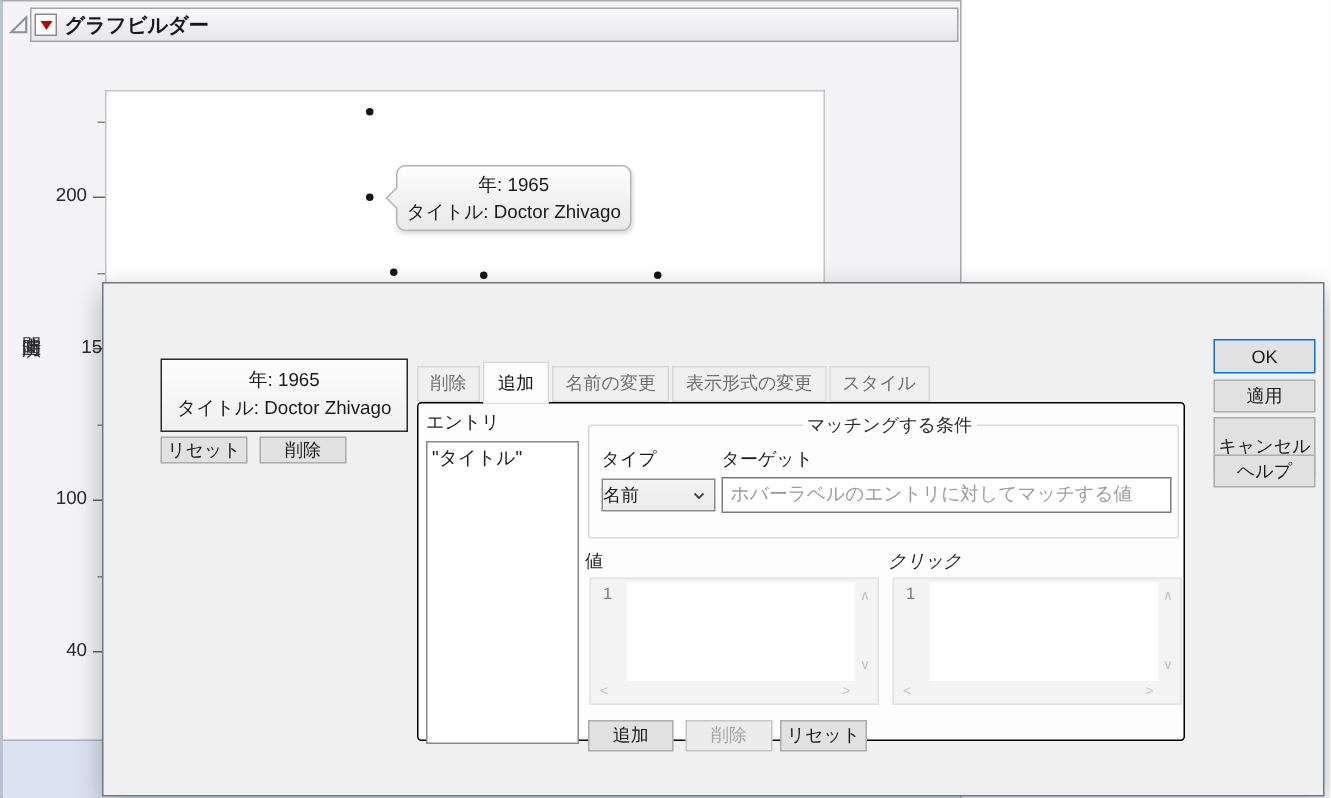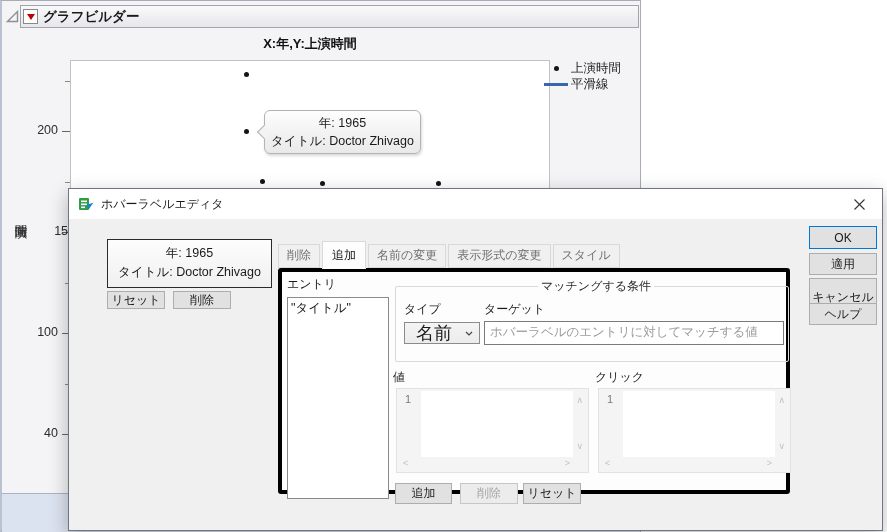--- a/index.html
+++ b/index.html
@@ -37,28 +37,28 @@
   .dlg-title{font-size:12px;color:#1a1a1a;margin-left:7px;}
   .dlg-close{position:absolute;right:0;top:0;width:45px;height:30px;display:flex;align-items:center;justify-content:center;cursor:pointer;}
   .preview-box{position:absolute;left:38px;top:50px;width:165px;height:49px;background:linear-gradient(#fdfdfd,#f0f0f0);border:1px solid #2a2a2a;text-align:center;padding-top:4px;}
   .preview-box div{font-size:12.5px;color:#1a1a1a;line-height:19px;}
   .btn{position:absolute;background:#e1e1e1;border:1px solid #adadad;font-size:12px;color:#1a1a1a;padding:0;text-align:center;cursor:pointer;}
   .btn.default{border-color:#0078d7;}
   .btn:disabled{color:#a5a5a5;background:#ececec;border-color:#c6c6c6;}
   .tabs{position:absolute;left:209px;top:55px;height:24px;display:flex;align-items:flex-end;z-index:3;}
   .tab{font-size:12px;color:#6f6f6f;background:#f0f0f0;border:1px solid #d9d9d9;padding:2px 8px 3px 8px;margin-right:2px;cursor:pointer;white-space:nowrap;}
   .tab.active{color:#111;background:#fdfdfd;padding:5px 9px 4px 9px;border-bottom:1px solid #fdfdfd;margin-bottom:-1px;}
-  .tab-panel{position:absolute;left:209px;top:79px;width:512px;height:226px;background:#fdfdfd;border:4px solid #000000;border-radius:3px;}
+  .tab-panel{position:absolute;left:209px;top:79px;width:512px;height:226px;background:#fdfdfd;border:1px solid #000000;border-radius:3px;}
   .lbl{position:absolute;font-size:12px;color:#1a1a1a;white-space:nowrap;}
   .listbox{position:absolute;left:5px;top:25px;width:102px;height:202px;background:#fff;border:1px solid #8a8a8a;overflow:hidden;}
   .list-item{font-size:12.5px;color:#1a1a1a;padding:2px 3px;cursor:default;}
   .group{position:absolute;left:113px;top:6px;width:394px;height:84px;border:1px solid #d9d9d9;border-radius:2px;margin:0;padding:0;}
   .group legend{font-size:12px;color:#2b2b2b;margin-left:4px;padding:0 3px;text-align:center;}
   .combo{position:absolute;left:8px;top:27px;width:76px;height:22px;background:linear-gradient(#f4f4f4,#ececec);border:1px solid #8b8b8b;display:flex;align-items:center;cursor:pointer;}
-  .combo span{font-size:18px;color:#1a1a1a;margin-left:11px;flex:1;}
+  .combo span{font-size:12px;color:#1a1a1a;flex:1;}
   .combo svg{margin-right:6px;}
   .target-input{position:absolute;left:88px;top:26px;width:300px;height:24px;border:1px solid #7a7a7a;background:#fff;font-size:12.5px;padding:2px 5px;color:#1a1a1a;font-family:Liberation Mono, monospace;}
   .target-input::placeholder{color:#9b9b9b;}
   .editor{position:absolute;width:193px;height:85px;background:#f4f4f4;border:1px solid #e2e2e2;}
   .editor .gutter{position:absolute;left:8px;top:4px;font-size:11px;color:#7a7a7a;}
   .editor .code-area{position:absolute;left:24px;top:2px;width:152px;height:66px;background:#fff;}
   .scroll-arrow{position:absolute;font-size:9px;color:#c2c2c2;line-height:9px;}
 </style>
 </head>
 <body>
@@ -69,21 +69,20 @@
     <svg class="disclosure" width="13" height="13" viewBox="0 0 13 13">
       <polygon points="1.5,11.5 11.5,11.5 11.5,1.5" fill="none" stroke="#8a8f99" stroke-width="1.4"></polygon>
     </svg>
     <div class="gb-header">
       <div class="red-tri-btn">
         <div class="red-tri"></div>
       </div>
       <div class="gb-title">グラフビルダー</div>
     </div>
 
-    <div class="chart-title">X:年,Y:上演時間</div>
     <div class="y-axis-label">上演時間</div>
     <div>
         <div class="tick-line" style="left: 60px; top: 433px; width: 8px;"></div>
         <div class="tick-label" style="left: 18px; top: 425px;">40</div>
         <div class="tick-line" style="left: 60px; top: 332px; width: 8px;"></div>
         <div class="tick-label" style="left: 18px; top: 324px;">100</div>
         <div class="tick-line" style="left: 60px; top: 231px; width: 8px;"></div>
         <div class="tick-label" style="left: 35px; top: 223px;">150</div>
         <div class="tick-line" style="left: 60px; top: 130px; width: 8px;"></div>
         <div class="tick-label" style="left: 18px; top: 122px;">200</div>
@@ -101,54 +100,24 @@
         <div class="data-point" style="left: 318.132px; top: 180.02px; background: rgb(20, 20, 20);"></div>
         <div class="data-point" style="left: 434.342px; top: 180.02px; background: rgb(20, 20, 20);"></div>
       </div>
 
     <div class="gb-tooltip">
       <div class="tt-arrow"></div>
       <div>年: 1965</div>
       <div>タイトル: Doctor Zhivago</div>
     </div>
 
-    <div class="legend">
-        <div class="legend-row">
-          <div class="legend-swatch">
-            <div class="legend-dot" style="background: rgb(20, 20, 20);"></div>
-          </div>
-          <div class="legend-label">上演時間</div>
-        </div>
-        <div class="legend-row">
-          <div class="legend-swatch">
-            <div class="legend-line" style="background: rgb(58, 103, 172);"></div>
-          </div>
-          <div class="legend-label">平滑線</div>
-        </div>
-      </div>
     <div class="gb-band"></div>
   </div>
 
   <div class="dialog">
-    <div class="dlg-titlebar">
-      <svg class="dlg-icon" width="16" height="16" viewBox="0 0 16 16">
-        <rect x="1" y="2" width="10" height="12" rx="1" fill="#2f9e44"></rect>
-        <rect x="3" y="4.5" width="6" height="1.6" fill="#fff"></rect>
-        <rect x="3" y="7.5" width="6" height="1.6" fill="#fff"></rect>
-        <rect x="3" y="10.5" width="4" height="1.6" fill="#fff"></rect>
-        <path d="M8.5 9 L15.5 6.5 L11 13 Z" fill="#1c7ed6"></path>
-      </svg>
-      <span class="dlg-title">ホバーラベルエディタ</span>
-      <div class="dlg-close">
-        <svg width="11" height="11" viewBox="0 0 11 11">
-          <line x1="0.5" y1="0.5" x2="10.5" y2="10.5" stroke="#333" stroke-width="1.1"></line>
-          <line x1="10.5" y1="0.5" x2="0.5" y2="10.5" stroke="#333" stroke-width="1.1"></line>
-        </svg>
-      </div>
-    </div>
 
     <div class="preview-box">
       <div>年: 1965</div>
       <div>タイトル: Doctor Zhivago</div>
     </div>
     <button class="btn" style="left:38px;top:102px;width:58px;height:18px;">リセット</button>
     <button class="btn" style="left:104px;top:102px;width:58px;height:18px;">削除</button>
 
     <div class="tabs">
         <span class="tab">削除</span>
@@ -171,21 +140,21 @@
           <span>名前</span>
           <svg width="8" height="5" viewBox="0 0 8 5">
             <polyline points="1,1 4,4 7,1" fill="none" stroke="#444" stroke-width="1.2"></polyline>
           </svg>
         </div>
         <div class="lbl" style="left:88px;top:6px;">ターゲット</div>
         <input class="target-input" type="text" placeholder="ホバーラベルのエントリに対してマッチする値" style="">
       </fieldset>
 
       <div class="lbl" style="left:111px;top:97px;">値</div>
-      <div class="lbl" style="left:313px;top:97px;">クリック</div>
+      <div class="lbl" style="left:313px;top:97px;font-style:italic;">クリック</div>
 
       <div class="editor" style="left:114px;top:116px;">
         <div class="gutter">1</div>
         <div class="code-area"></div>
         <span class="scroll-arrow" style="right:5px;top:7px;">∧</span>
         <span class="scroll-arrow" style="right:5px;top:53px;">∨</span>
         <span class="scroll-arrow" style="left:6px;bottom:4px;">&lt;</span>
         <span class="scroll-arrow" style="right:18px;bottom:4px;">&gt;</span>
       </div>
       <div class="editor" style="left:316px;top:116px;">

